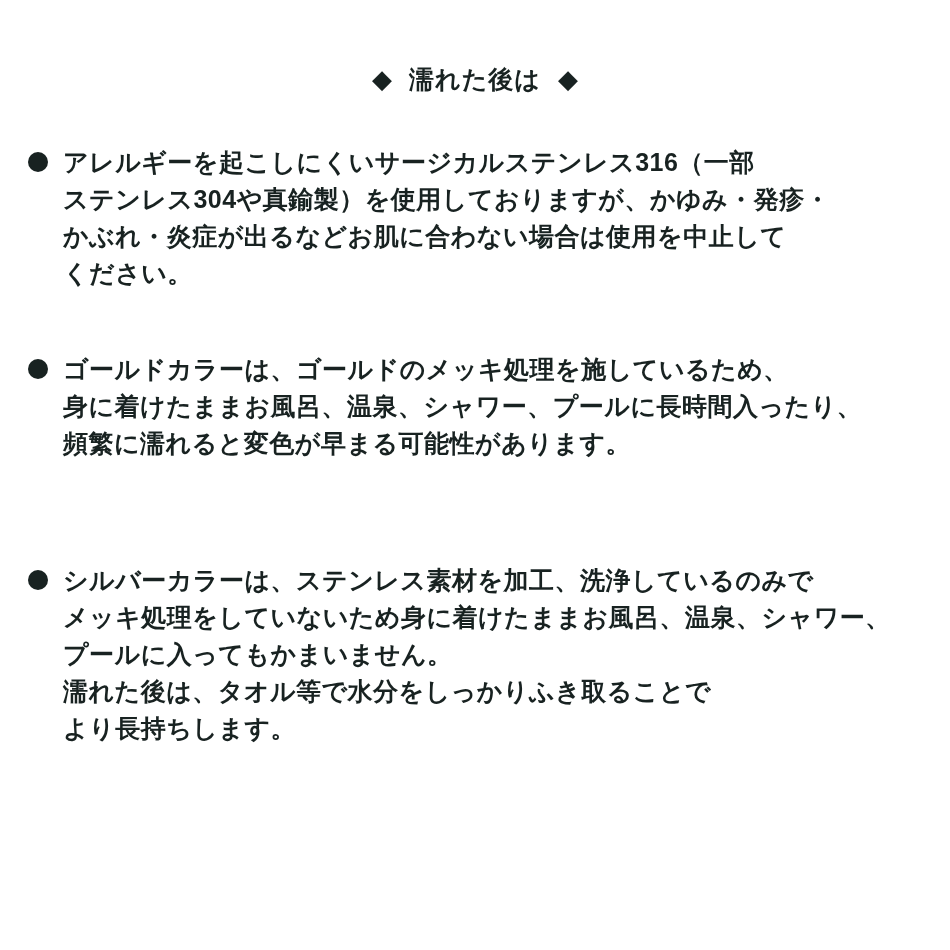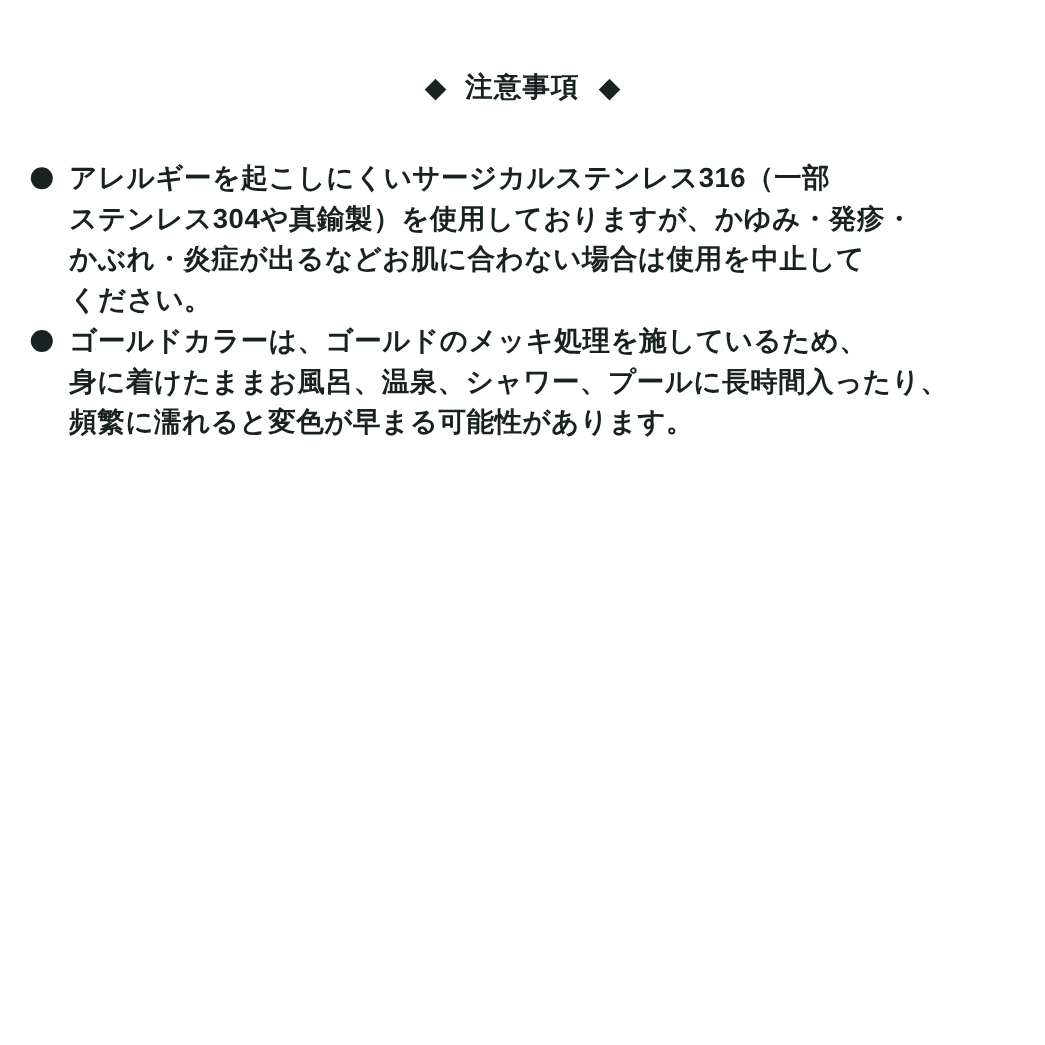--- a/index.html
+++ b/index.html
@@ -40,21 +40,21 @@
   .notice-list {
     margin: 0;
     padding: 0 30px 0 28px;
     list-style: none;
   }
   .notice-item {
     display: flex;
     align-items: flex-start;
   }
   .notice-item:nth-child(1) { margin-top: 50px; }
-  .notice-item:nth-child(2) { }
+  .notice-item:nth-child(2) { margin-top: 59px; }
   .notice-item:nth-child(3) { margin-top: 100px; }
   .bullet {
     flex: none;
     width: 20px;
     height: 20px;
     border-radius: 50%;
     background: #182221;
     margin-top: 8px;
     margin-right: 15px;
   }
@@ -67,33 +67,41 @@
     white-space: pre-line;
   }
 </style>
 </head>
 <body>
 
 <div class="page">
 
   <div class="title-row">
     <span class="title-diamond">◆</span>
-    <span class="title-text">注意事項</span>
+    <span class="title-text">濡れた後は</span>
     <span class="title-diamond">◆</span>
   </div>
 
   <ul class="notice-list">
     <li class="notice-item">
       <span class="bullet"></span>
       <p class="notice-text">アレルギーを起こしにくいサージカルステンレス316（一部
 ステンレス304や真鍮製）を使用しておりますが、かゆみ・発疹・
 かぶれ・炎症が出るなどお肌に合わない場合は使用を中止して
 ください。</p>
     </li>
     <li class="notice-item">
       <span class="bullet"></span>
       <p class="notice-text">ゴールドカラーは、ゴールドのメッキ処理を施しているため、
 身に着けたままお風呂、温泉、シャワー、プールに長時間入ったり、
 頻繁に濡れると変色が早まる可能性があります。</p>
     </li>
+    <li class="notice-item">
+      <span class="bullet"></span>
+      <p class="notice-text">シルバーカラーは、ステンレス素材を加工、洗浄しているのみで
+メッキ処理をしていないため身に着けたままお風呂、温泉、シャワー、
+プールに入ってもかまいません。
+濡れた後は、タオル等で水分をしっかりふき取ることで
+より長持ちします。</p>
+    </li>
   </ul>
 
 </div>
 
 </body></html>

